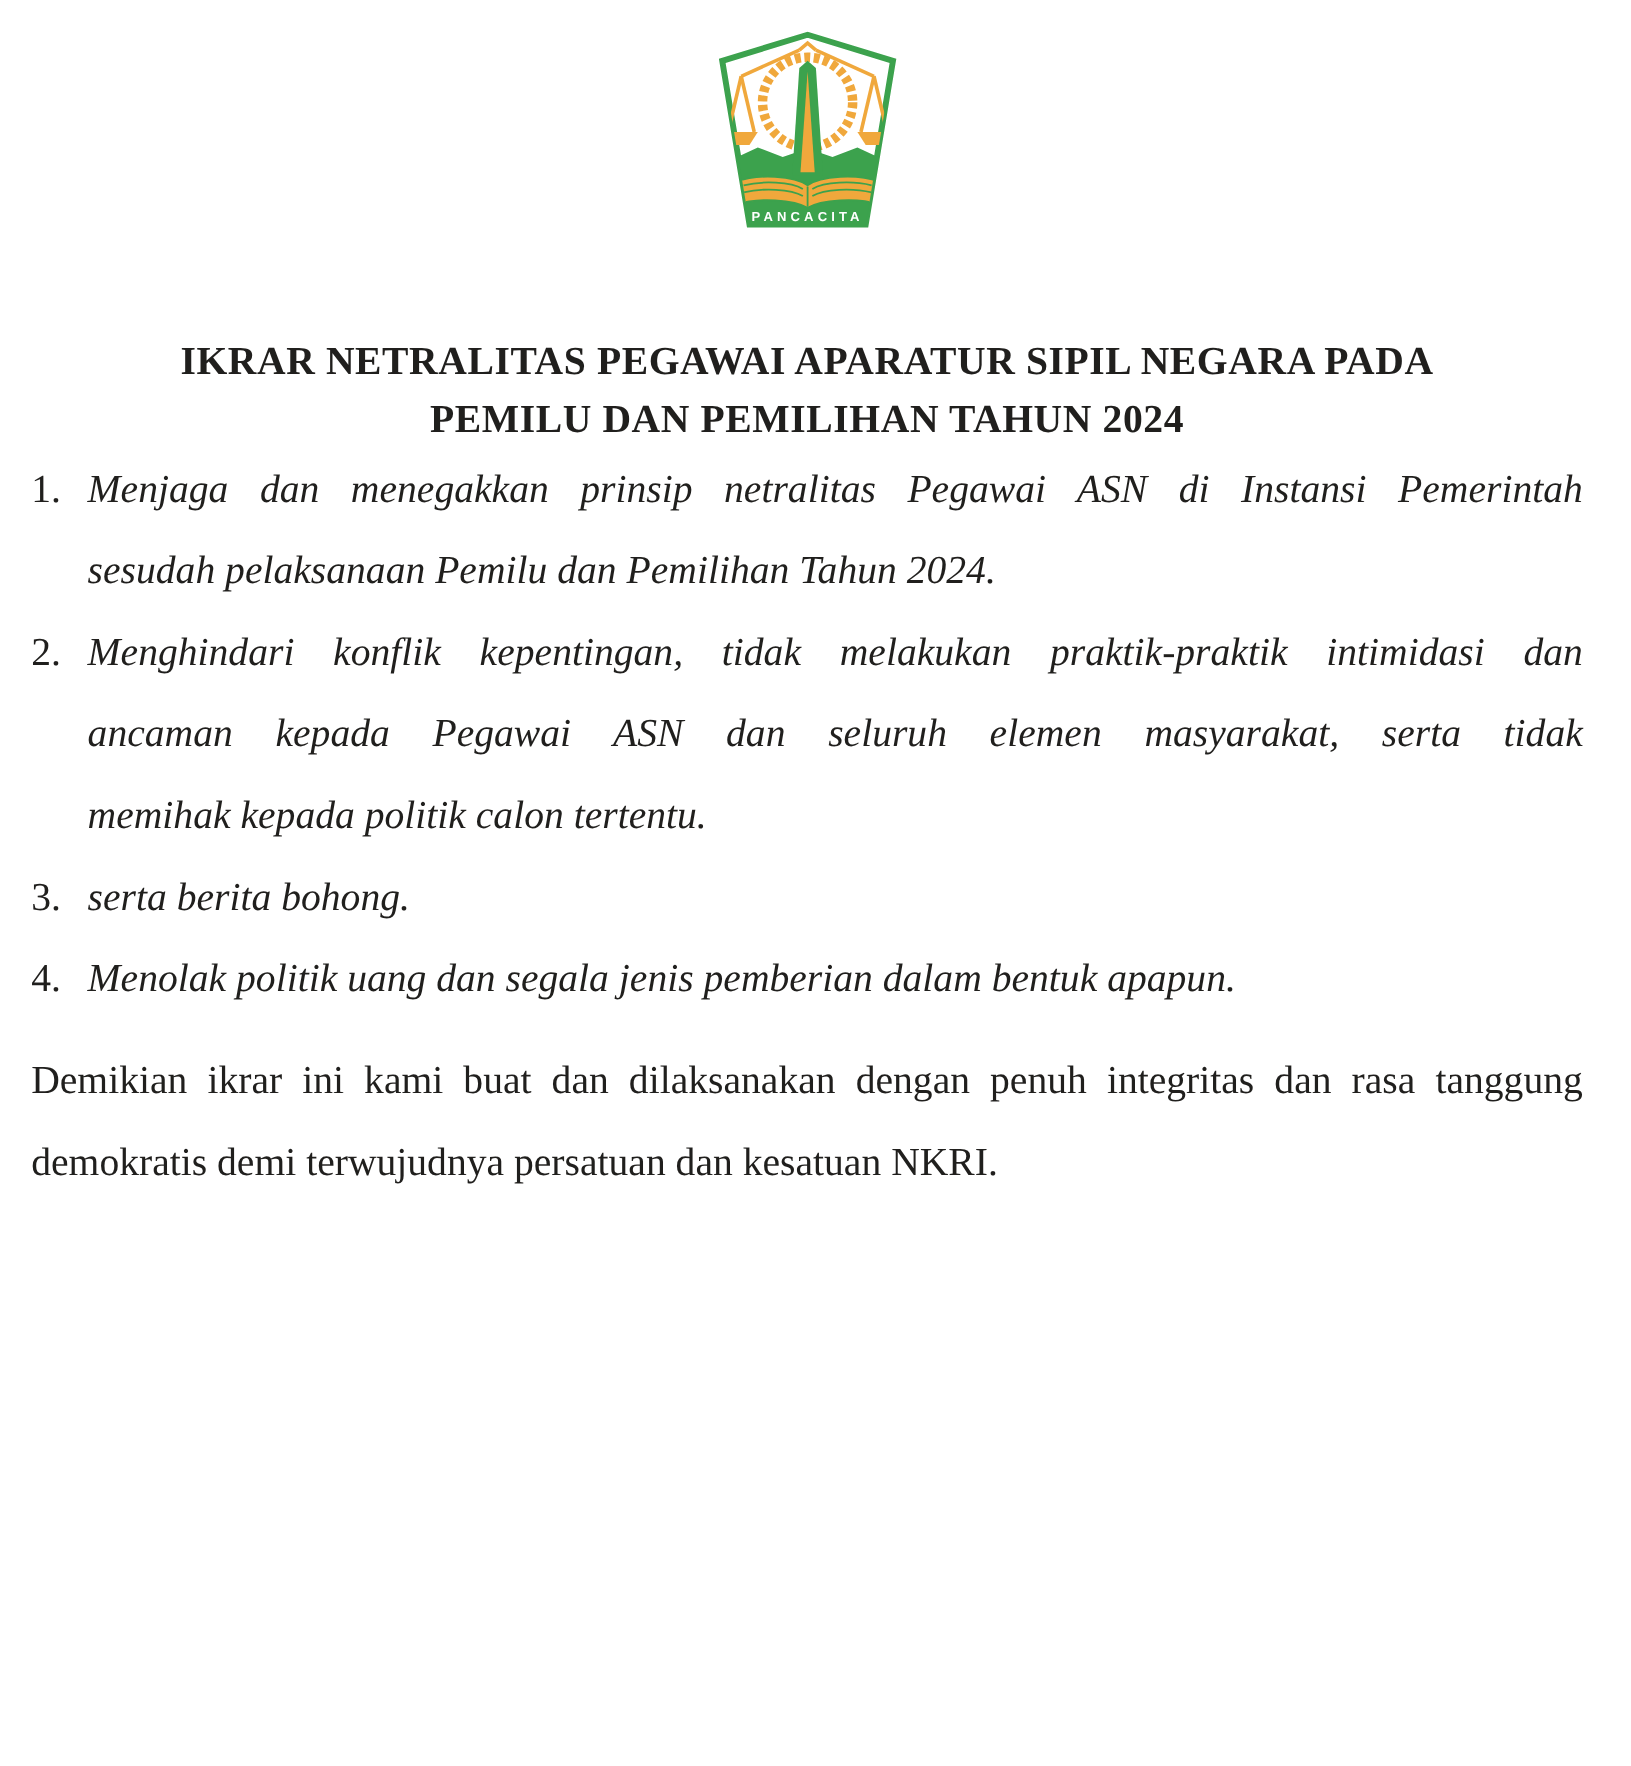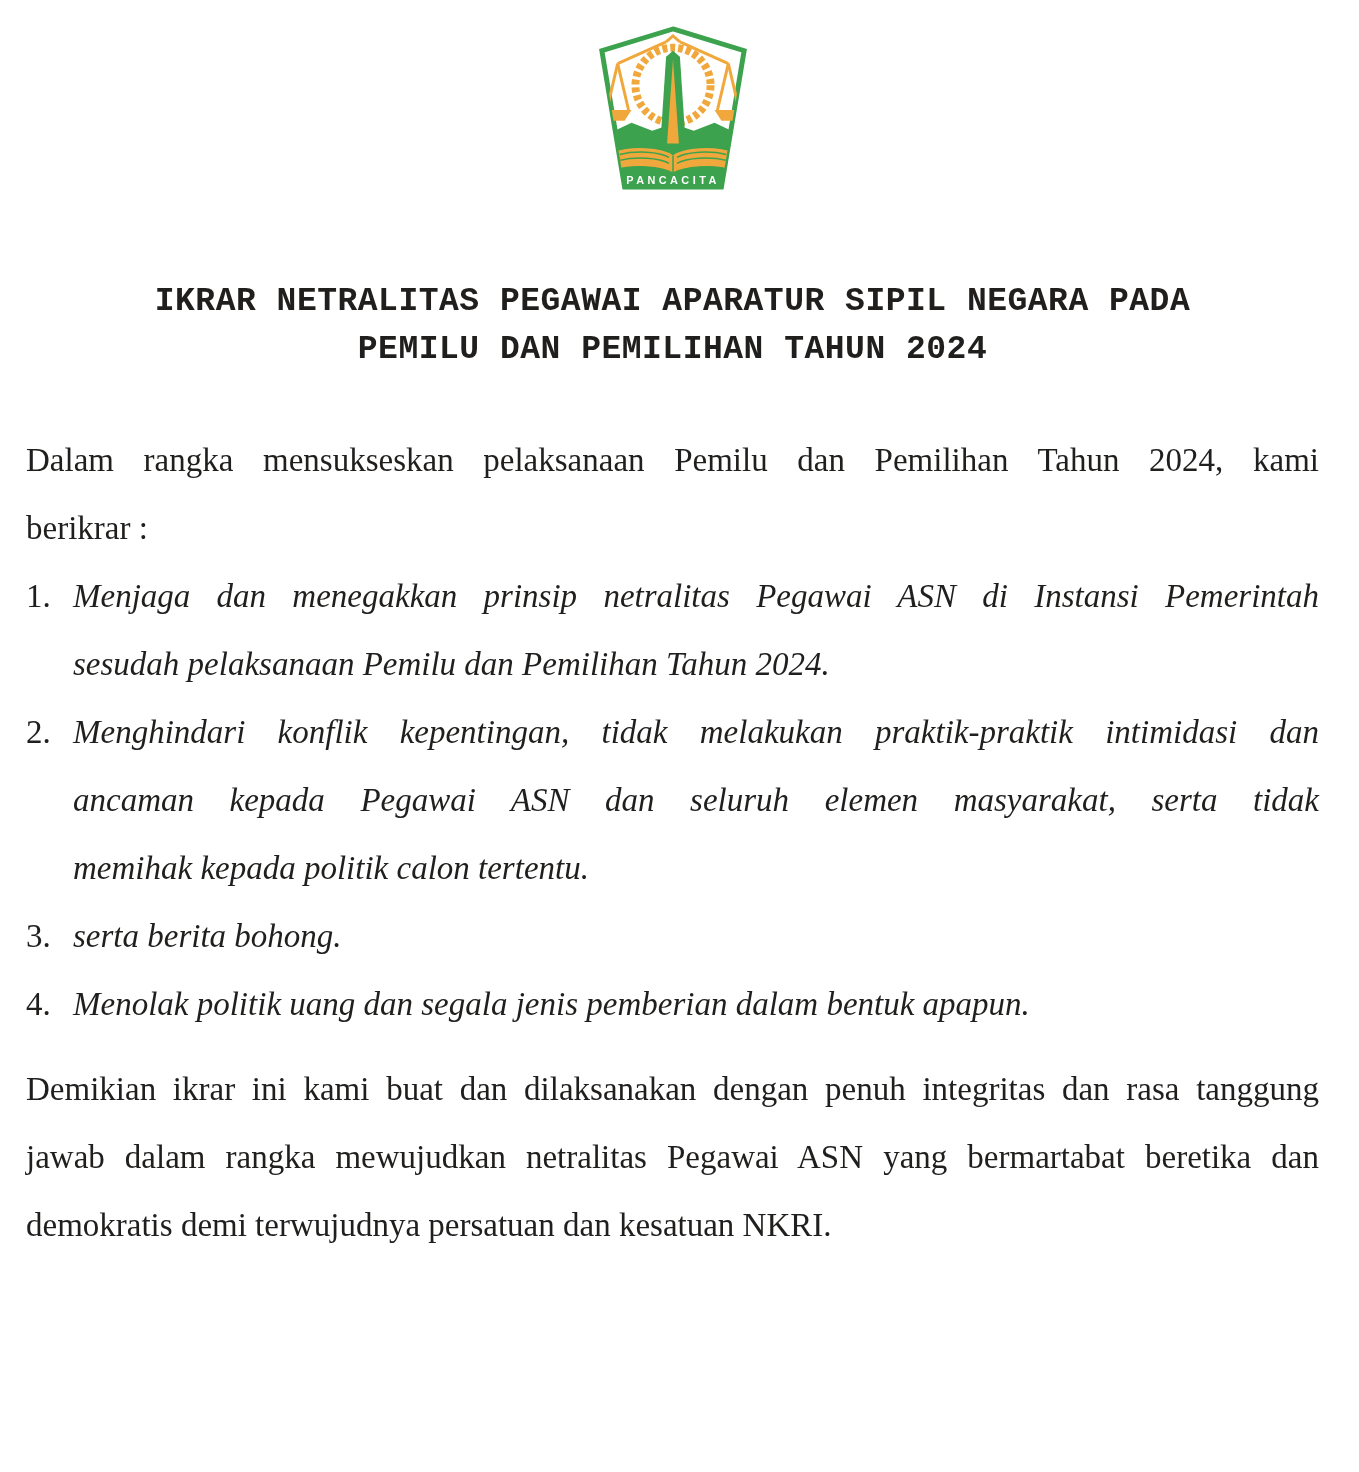--- a/index.html
+++ b/index.html
@@ -34,21 +34,20 @@
     margin-top: 86px;
     text-align: center;
     font-size: 33px;
     font-weight: 700;
     letter-spacing: 0.5px;
   }
   .doc-title .tline {
     display: block;
     line-height: 48px;
     white-space: nowrap;
-    font-family: Liberation Mono, monospace;
   }
   .para { font-size: 33px; }
   .ln {
     display: block;
     line-height: 68px;
     white-space: nowrap;
   }
   .jf {
     text-align: justify;
     text-align-last: justify;
@@ -120,24 +119,20 @@
       </g>
     </svg>
 
   </header>
 
   <h1 class="doc-title">
     <span class="tline">IKRAR NETRALITAS PEGAWAI APARATUR SIPIL NEGARA PADA</span>
     <span class="tline">PEMILU DAN PEMILIHAN TAHUN 2024</span>
   </h1>
 
-  <div class="para intro">
-    <span class="ln jf">Dalam rangka mensukseskan pelaksanaan Pemilu dan Pemilihan Tahun 2024, kami</span>
-    <span class="ln">berikrar :</span>
-  </div>
 
   <ol class="pledge-list">
 
     <li class="pledge">
       <span class="num">1.</span>
       <span class="item-text">
         <span class="ln jf">Menjaga dan menegakkan prinsip netralitas Pegawai ASN di Instansi Pemerintah</span>
         <span class="ln">sesudah pelaksanaan Pemilu dan Pemilihan Tahun 2024.</span>
       </span>
     </li>
@@ -162,17 +157,16 @@
       <span class="num">4.</span>
       <span class="item-text">
         <span class="ln">Menolak politik uang dan segala jenis pemberian dalam bentuk apapun.</span>
       </span>
     </li>
 
   </ol>
 
   <div class="para closing">
     <span class="ln jf">Demikian ikrar ini kami buat dan dilaksanakan dengan penuh integritas dan rasa tanggung</span>
-    <span class="ln jf">jawab dalam rangka mewujudkan netralitas Pegawai ASN yang bermartabat beretika dan</span>
     <span class="ln">demokratis demi terwujudnya persatuan dan kesatuan NKRI.</span>
   </div>
 
 </div>
 
 </body></html>

